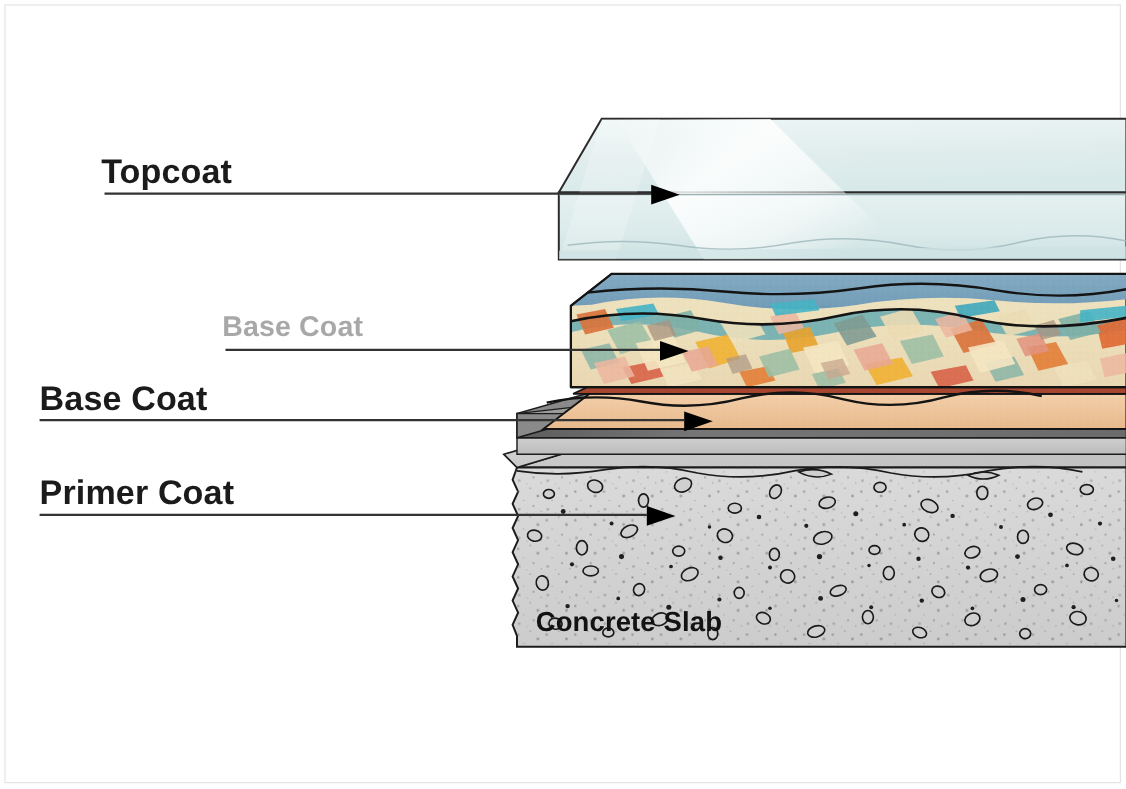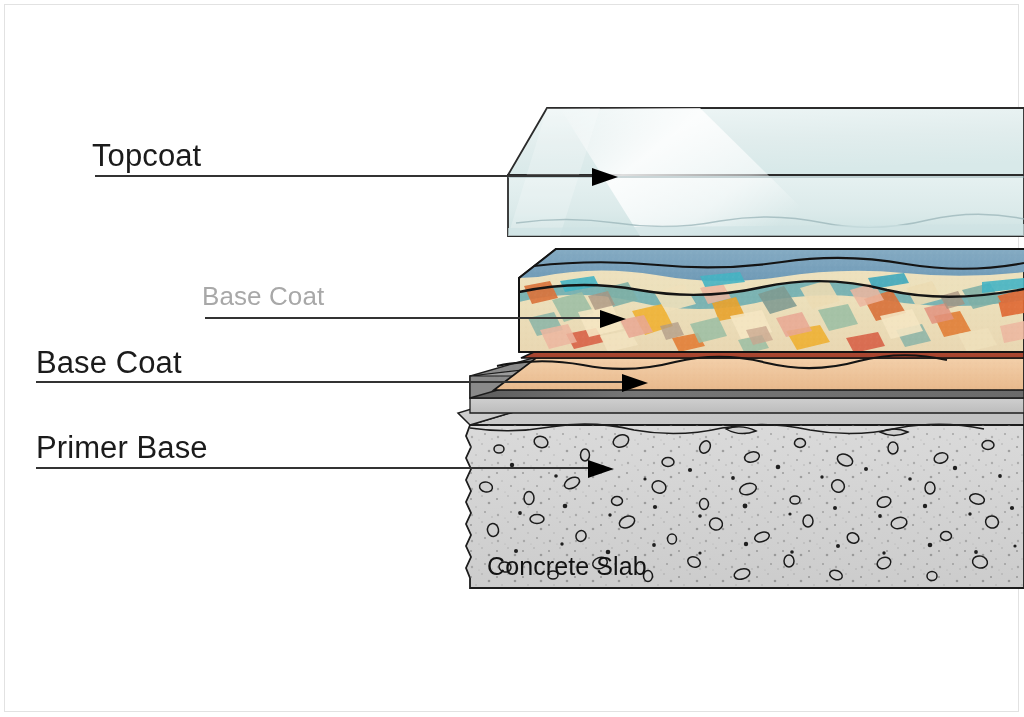--- a/index.html
+++ b/index.html
@@ -29,21 +29,21 @@
     pointer-events: none;
   }
   #diagram-svg {
     position: absolute;
     left: 0;
     top: 0;
   }
   .label-text {
     position: absolute;
     white-space: nowrap;
-    font-weight: 400;
+    font-weight: 700;
     letter-spacing: 0.1px;
   }
   #label-topcoat {
     left: 92px;
     top: 138px;
     font-size: 31px;
     color: #1b1b1b;
   }
   #label-basecoat-ghost {
     left: 202px;
@@ -428,17 +428,17 @@
       </g>
     </g>
   </svg>
 
   <div class="label-text" id="label-topcoat">Topcoat</div>
 
   <div class="label-text" id="label-basecoat-ghost">Base Coat</div>
 
   <div class="label-text" id="label-basecoat">Base Coat</div>
 
-  <div class="label-text" id="label-primercoat">Primer Base</div>
+  <div class="label-text" id="label-primercoat">Primer Coat</div>
 
   <div class="label-text" id="label-concreteslab">Concrete Slab</div>
 
 </div>
 
 </body></html>

